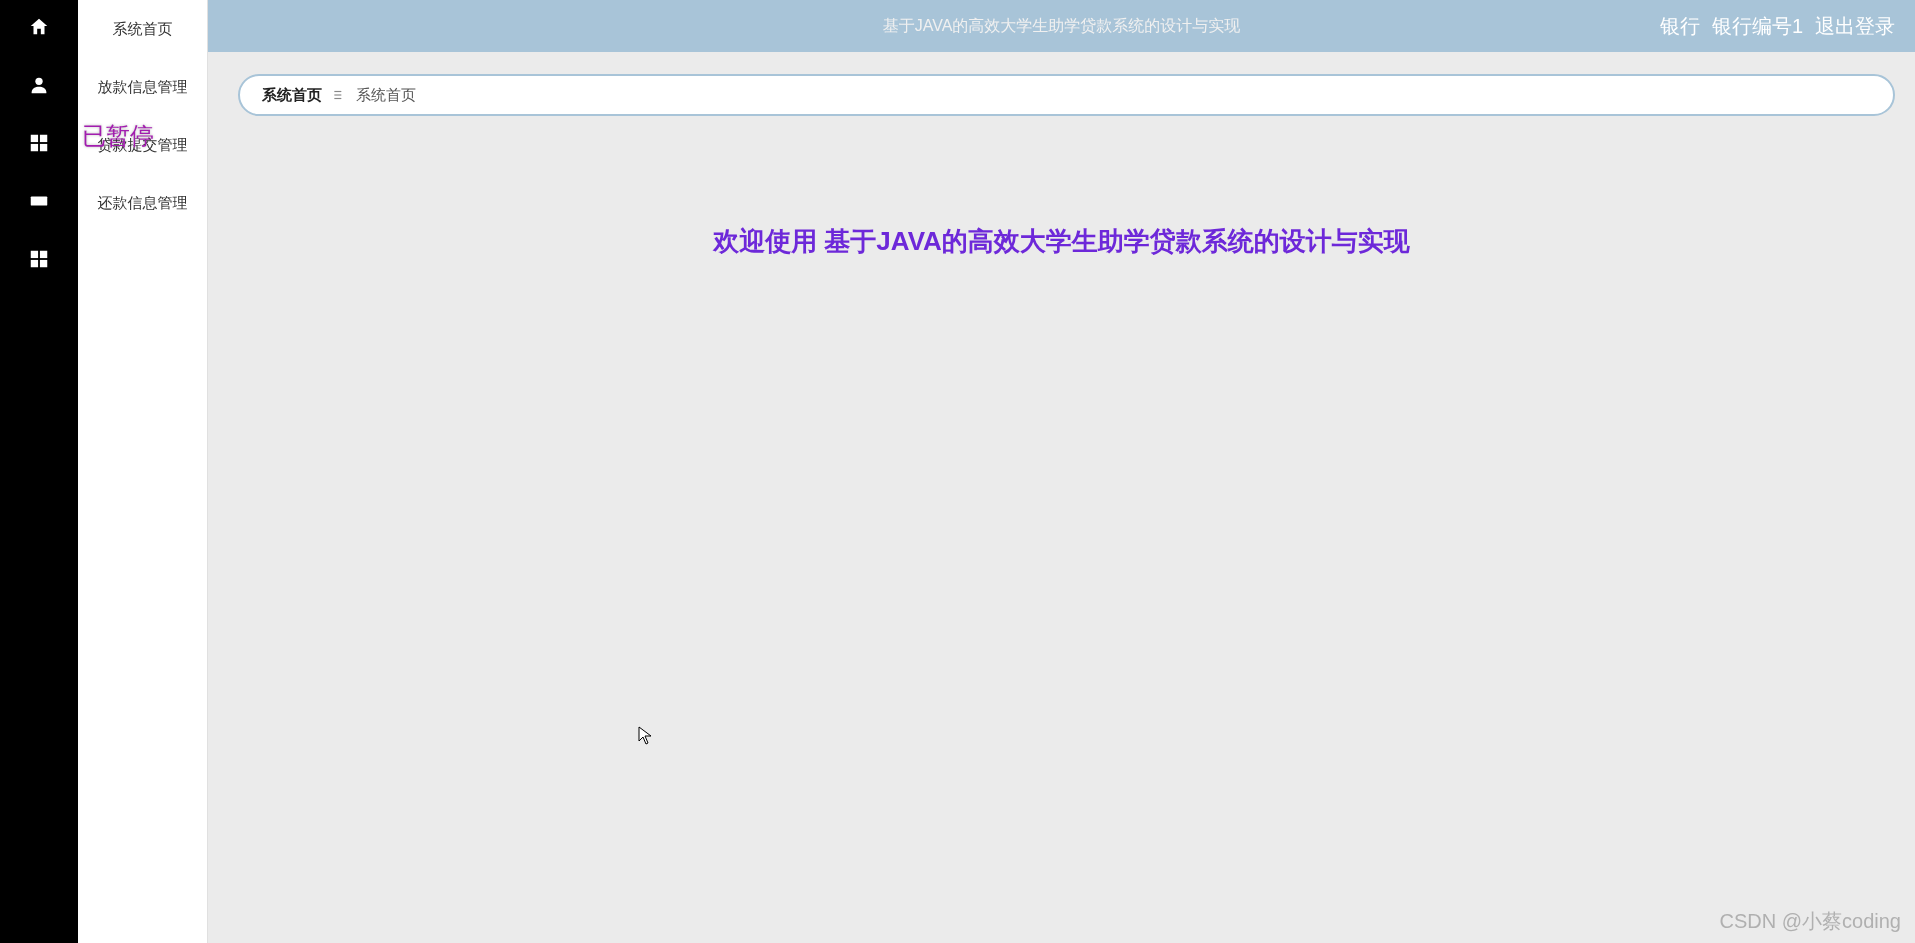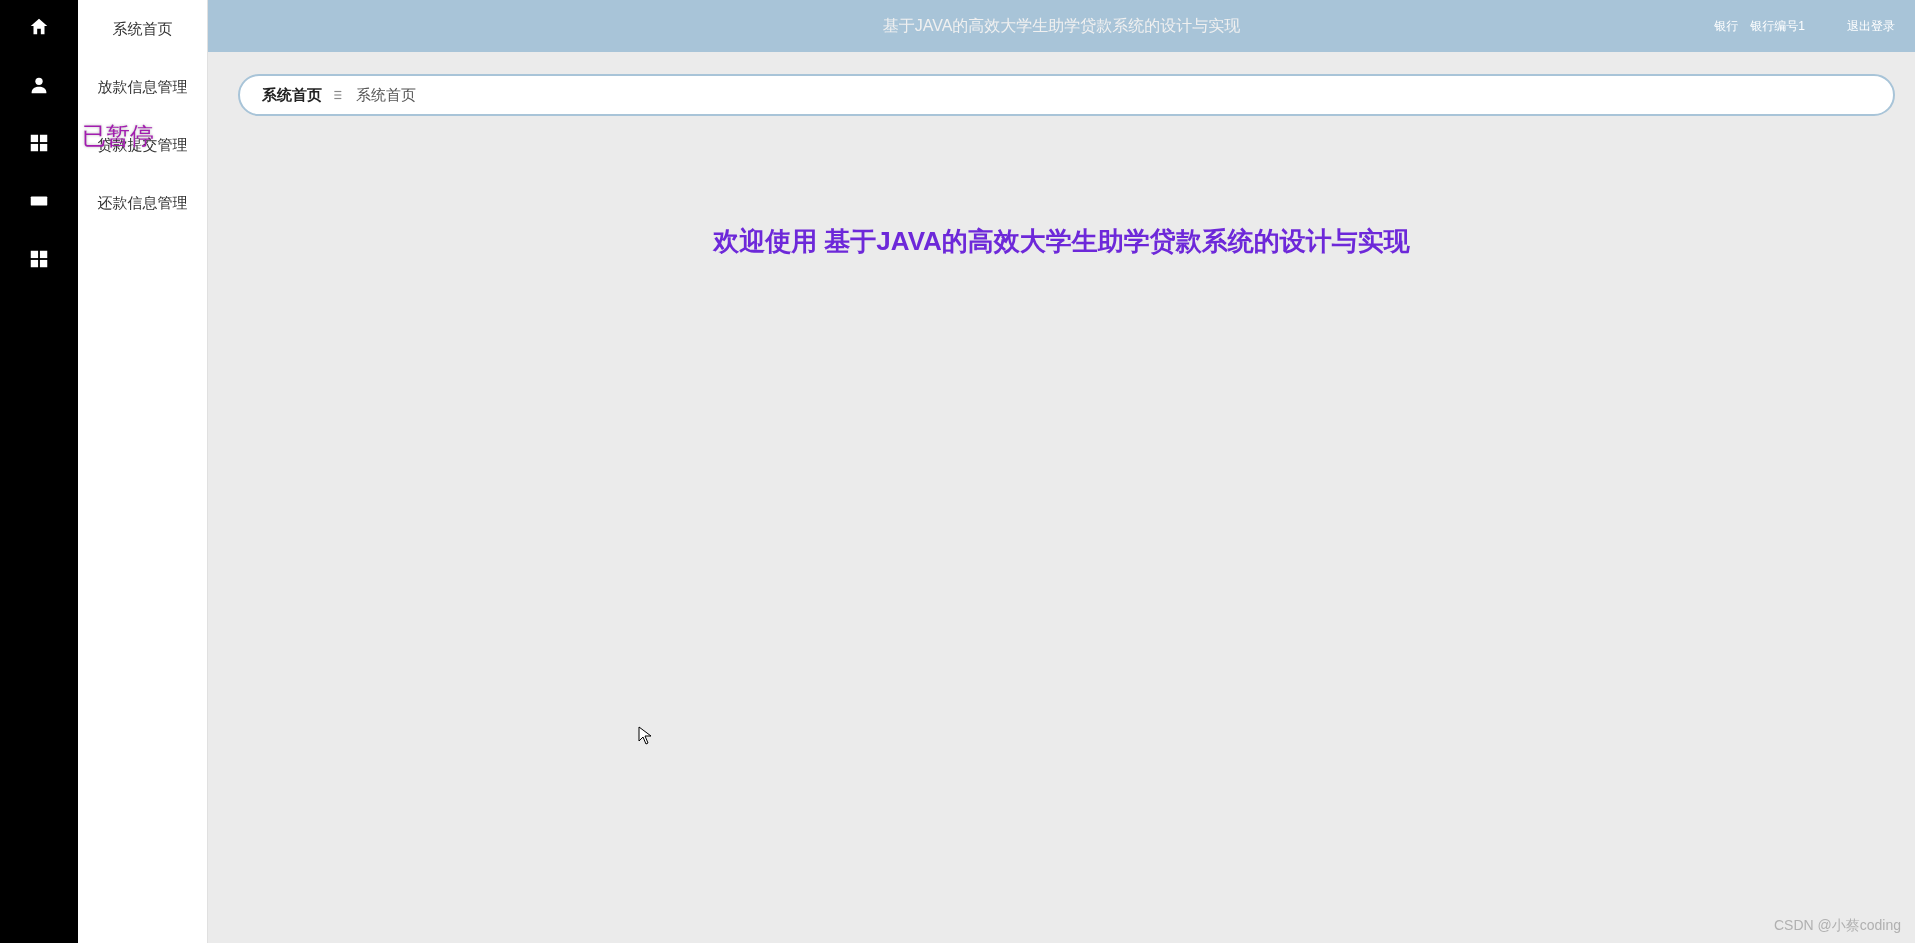--- a/index.html
+++ b/index.html
@@ -78,28 +78,27 @@
       transform: translateX(-50%);
       font-size: 16px;
       color: #f0f0f0;
     }
     .header-right {
       margin-left: auto;
       display: flex;
       align-items: flex-start;
       padding-right: 20px;
       gap: 12px;
-      font-size: 12px;
+      font-size: 20px;
     }
     .header-user {
       cursor: pointer;
     }
     .header-logout {
       cursor: pointer;
-      margin-left: 30px;
     }
     .breadcrumb-bar {
       position: absolute;
       left: 238px;
       top: 74px;
       right: 20px;
       height: 42px;
       background: #ffffff;
       border: 2px solid #a8c4d8;
       border-radius: 22px;
@@ -153,21 +152,21 @@
       font-size: 24px;
       color: #a21caf;
       z-index: 20;
       text-shadow: 0 0 3px rgba(0,0,0,0.3);
       pointer-events: none;
     }
     .watermark {
       position: absolute;
       right: 14px;
       bottom: 8px;
-      font-size: 14px;
+      font-size: 20px;
       color: #b0b0b0;
       z-index: 20;
       pointer-events: none;
     }
     .cursor-pointer {
       position: absolute;
       left: 638px;
       top: 726px;
       z-index: 30;
       pointer-events: none;

